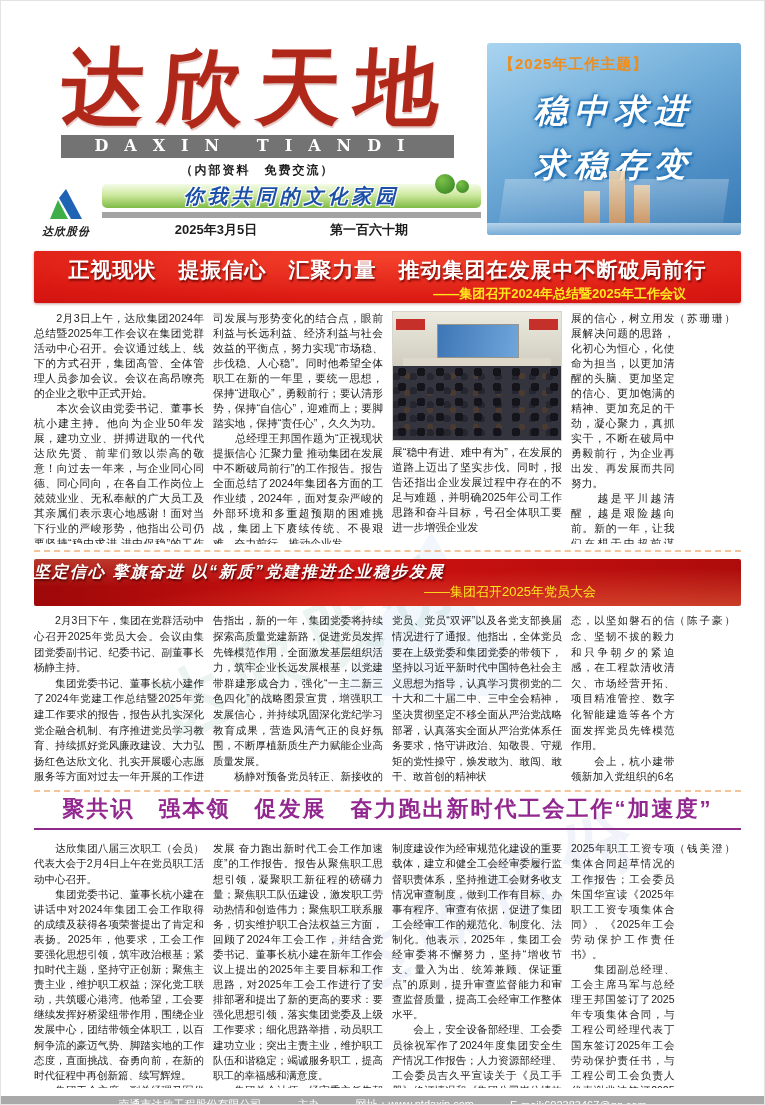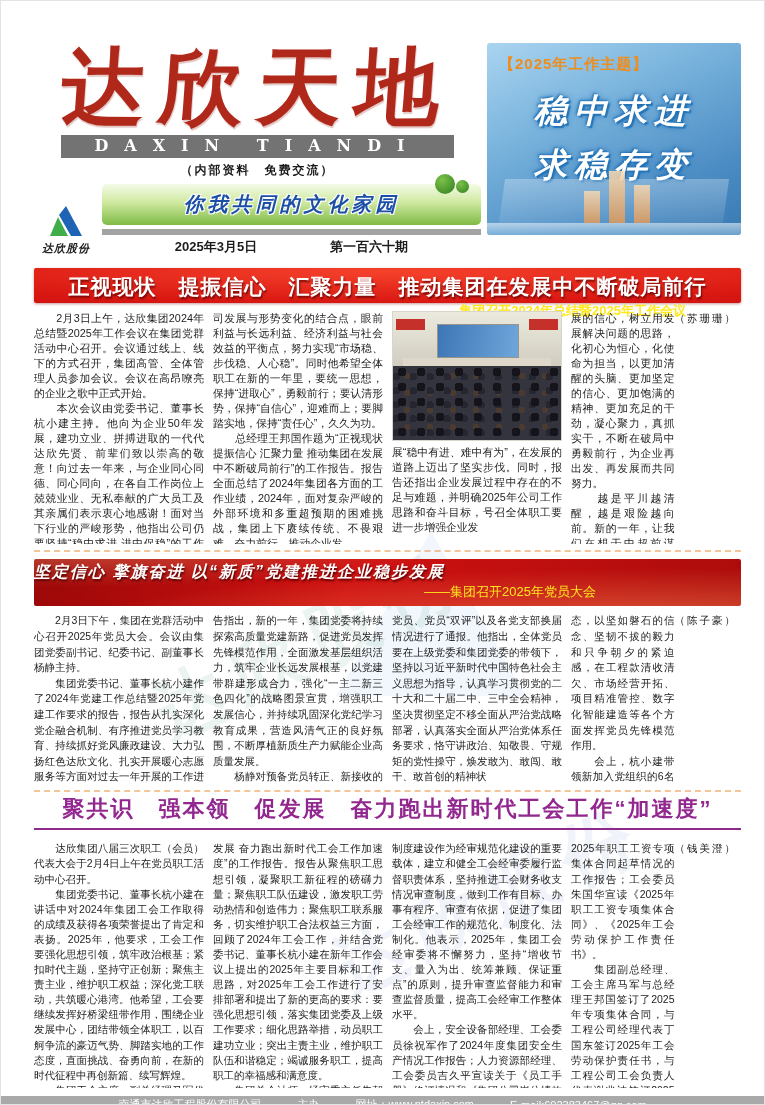--- a/index.html
+++ b/index.html
@@ -22,21 +22,21 @@
               text-shadow:1px 2px 1px rgba(140,30,20,.25);white-space:nowrap;}
   .latin-bar{background:#737373;color:#fff;text-align:center;font-family:"DejaVu Serif",serif;
              font-weight:700;font-size:16px;letter-spacing:16px;height:23px;line-height:21px;
              width:88%;margin:5px auto 0;}
   .note{text-align:center;font-size:12px;font-weight:700;margin-top:4px;letter-spacing:2px;}
   .mast-bottom{display:flex;margin-top:5px;align-items:flex-end;gap:4px;}
   .logo{width:64px;text-align:center;}
   .logo svg{display:block;margin:0 auto;}
   .logo-label{font-size:11px;font-weight:700;font-style:italic;color:#222;margin-top:1px;letter-spacing:1px;}
   .mast-right{flex:1;position:relative;}
-  .slogan{height:41px;border-radius:5px;position:relative;
+  .slogan{height:24px;border-radius:5px;position:relative;
           background:linear-gradient(180deg,#f4fbe8 0%,#cfe9a0 45%,#7fbb45 100%);
           display:flex;align-items:center;justify-content:center;}
   .slogan-text{font-size:20px;font-weight:800;font-style:italic;color:#1c4fa6;letter-spacing:4px;
                text-shadow:1px 1px 0 #fff,-1px -1px 0 #fff,1px -1px 0 #fff,-1px 1px 0 #fff;}
   .tree{position:absolute;border-radius:50%;background:radial-gradient(circle at 35% 30%,#7cc24a,#2e7d1d);}
   .tree.t-a{width:20px;height:20px;right:26px;top:-10px;}
   .tree.t-b{width:13px;height:13px;right:12px;top:-4px;}
   .dateline{display:flex;justify-content:space-evenly;font-size:13px;font-weight:700;margin-top:4px;
             border-top:6px solid #a3a3a3;padding-top:3px;}
   
@@ -51,21 +51,21 @@
   .bldg{position:absolute;bottom:12px;width:16px;background:linear-gradient(180deg,#f6d9b4,#e09a58);opacity:.85;}
   .bldg.b1{left:38%;height:32px;}
   .bldg.b2{left:48%;height:52px;}
   .bldg.b3{left:58%;height:38px;}
   .theme-glass{position:absolute;bottom:12px;left:6%;width:88%;height:44px;
                background:linear-gradient(180deg,rgba(255,255,255,.28),rgba(255,255,255,.08));
                transform:skewX(-8deg);}
   .theme-reflect{position:absolute;bottom:0;left:0;right:0;height:12px;
                  background:linear-gradient(180deg,rgba(255,255,255,.55),rgba(150,195,228,.5));}
   
-  .banner1{margin-top:12px;height:35px;border-radius:2px;box-sizing:border-box;padding-top:5px;
+  .banner1{margin-top:12px;height:52px;border-radius:2px;box-sizing:border-box;padding-top:5px;
            background:radial-gradient(120% 160% at 50% 10%,#f5422c 0%,#da1812 55%,#c00c0c 100%);
            box-shadow:0 1px 3px rgba(120,0,0,.4);}
   .banner1-title{text-align:center;color:#fff;font-weight:800;font-size:21px;letter-spacing:1px;
                  text-shadow:1px 2px 2px rgba(90,0,0,.8);white-space:nowrap;}
   .banner1-sub{text-align:right;padding-right:55px;color:#ffe81e;font-weight:800;font-size:13px;margin-top:1px;}
   .body-cols{display:flex;gap:9px;text-align:justify;}
   .a1 .body-cols{height:233px;font-size:10.8px;line-height:15px;margin-top:8px;}
   .col{flex:1;overflow:hidden;}
   .coltext,.col.plain{white-space:pre-wrap;}
   .colf{display:flex;flex-direction:row;}

